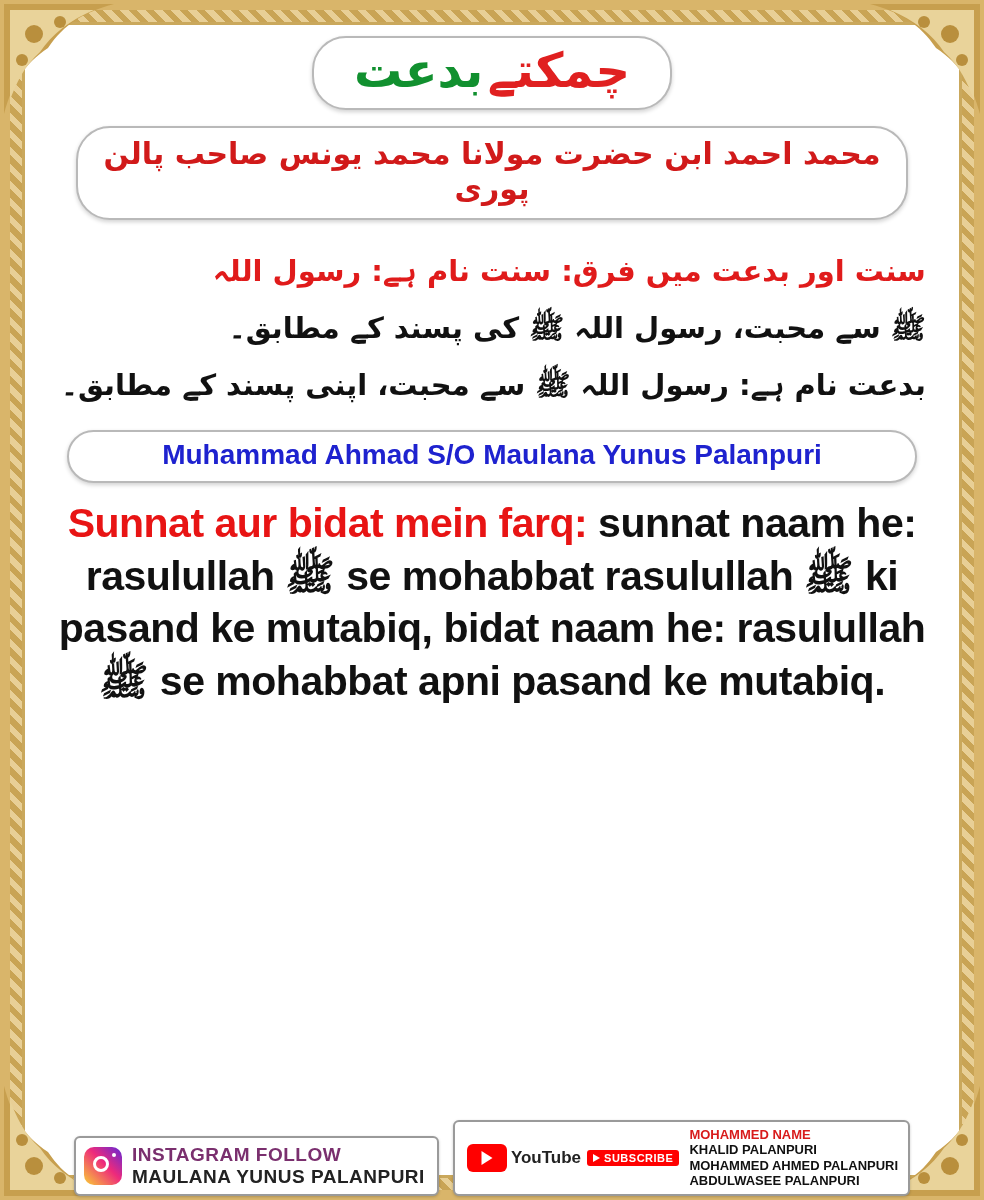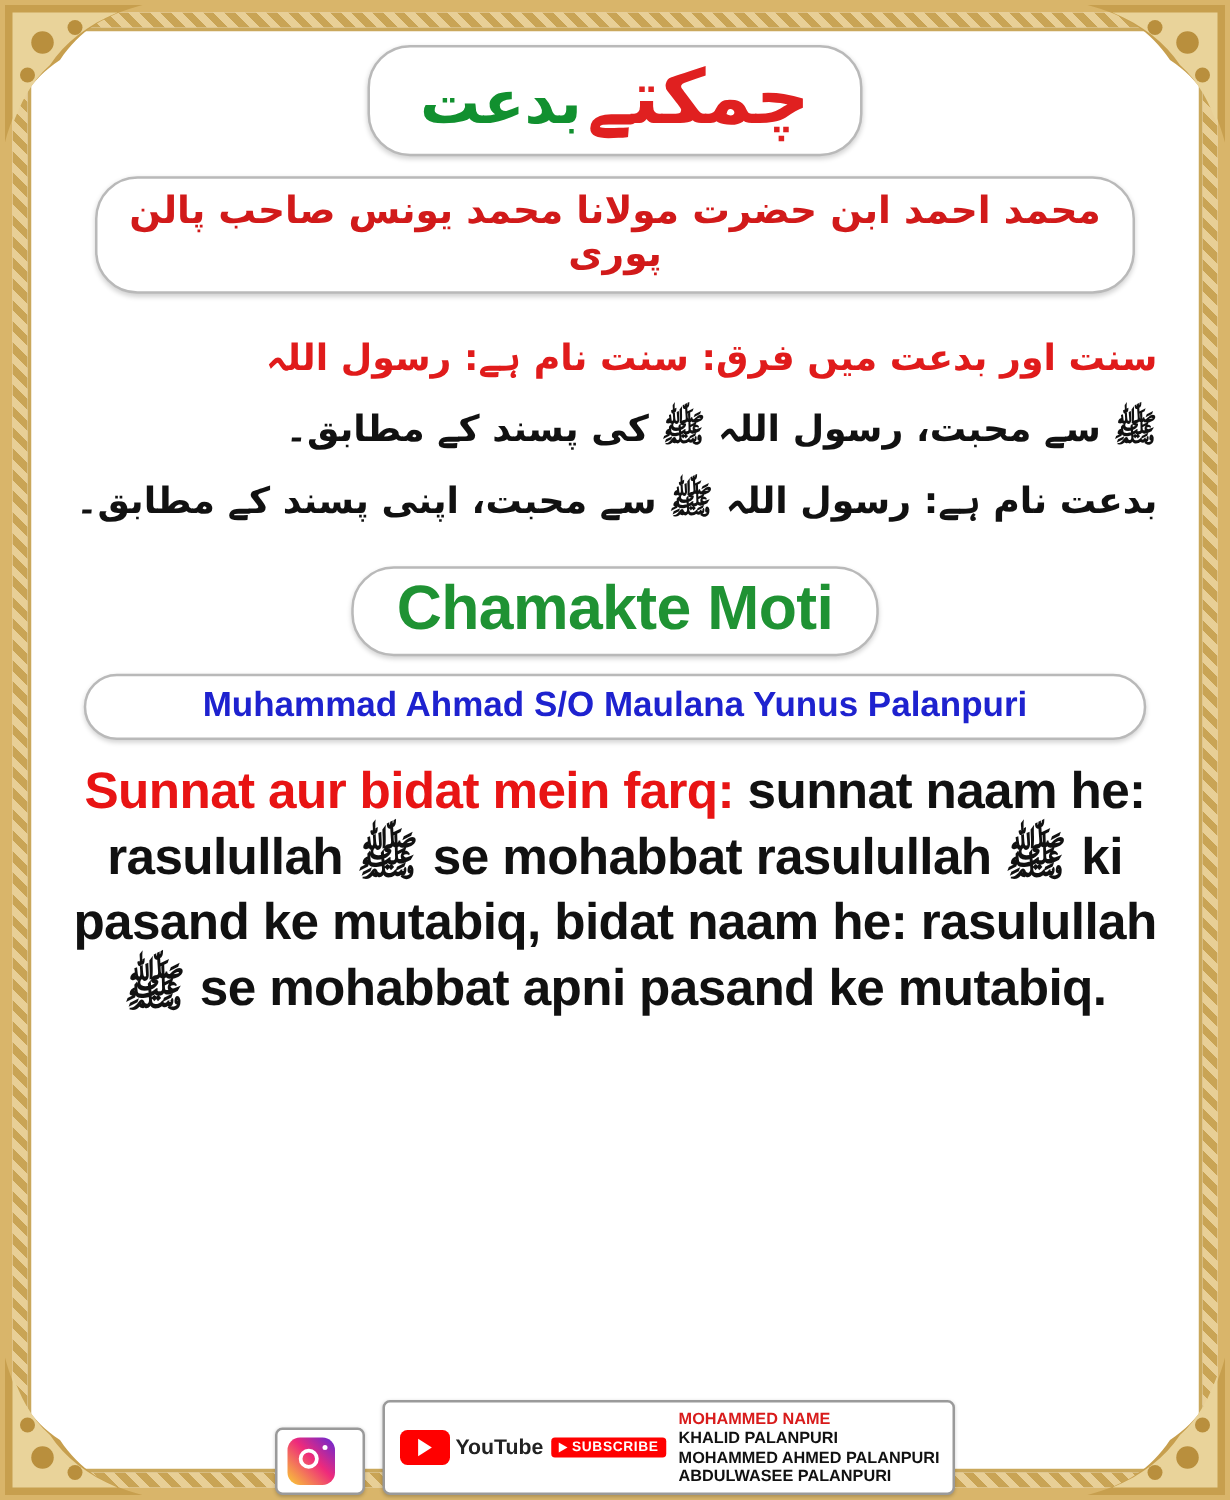--- a/index.html
+++ b/index.html
@@ -66,21 +66,21 @@
     text-align: center;
     box-sizing: border-box;
   }
 
   .title-ur {
     margin-top: 4px;
     padding: 4px 40px 10px 40px;
     min-width: 360px;
     direction: rtl;
   }
-  .title-ur .t1 { color: #e02020; font-size: 60px; font-weight: bold; font-family: "DejaVu Sans", sans-serif; }
+  .title-ur .t1 { color: #e02020; font-size: 48px; font-weight: bold; font-family: "DejaVu Sans", sans-serif; }
   .title-ur .t2 { color: #11902f; font-size: 48px; font-weight: bold; font-family: "DejaVu Sans", sans-serif; }
 
   .author-ur {
     margin-top: 16px;
     width: 92%;
     padding: 8px 18px 12px 18px;
     direction: rtl;
     color: #d11a1a;
     font-size: 30px;
     font-weight: bold;
@@ -287,37 +287,36 @@
     </div>
 
     <div class="pill author-ur">محمد احمد ابن حضرت مولانا محمد یونس صاحب پالن پوری</div>
 
     <div class="body-ur">
       <div class="line red">سنت اور بدعت میں فرق: سنت نام ہے: رسول اللہ</div>
       <div class="line black">ﷺ سے محبت، رسول اللہ ﷺ کی پسند کے مطابق۔</div>
       <div class="line black">بدعت نام ہے: رسول اللہ ﷺ سے محبت، اپنی پسند کے مطابق۔</div>
     </div>
 
-    <div class="pill title-en">
-      <span>Chamakte Moti</span>
-    </div>
 
     <div class="pill author-en">
       <span>Muhammad Ahmad S/O Maulana Yunus Palanpuri</span>
     </div>
 
     <div class="body-en">
       <span class="red">Sunnat aur bidat mein farq:</span><span> sunnat naam he: rasulullah ﷺ se mohabbat rasulullah ﷺ ki pasand ke mutabiq, bidat naam he: rasulullah ﷺ se mohabbat apni pasand ke mutabiq.</span>
     </div>
   </div>
 
   <div class="footer">
     <div class="ig-box">
       <div class="ig-glyph"></div>
       <div class="ig-text">
+        <div class="l1">INSTAGRAM FOLLOW</div>
+        <div class="l2">MAULANA YUNUS PALANPURI</div>
       </div>
     </div>
 
     <div class="yt-box">
       <div class="yt-left">
         <div class="yt-logo">
           <div class="yt-mark"></div>
           <div class="yt-word">YouTube</div>
         </div>
         <div class="yt-sub">

